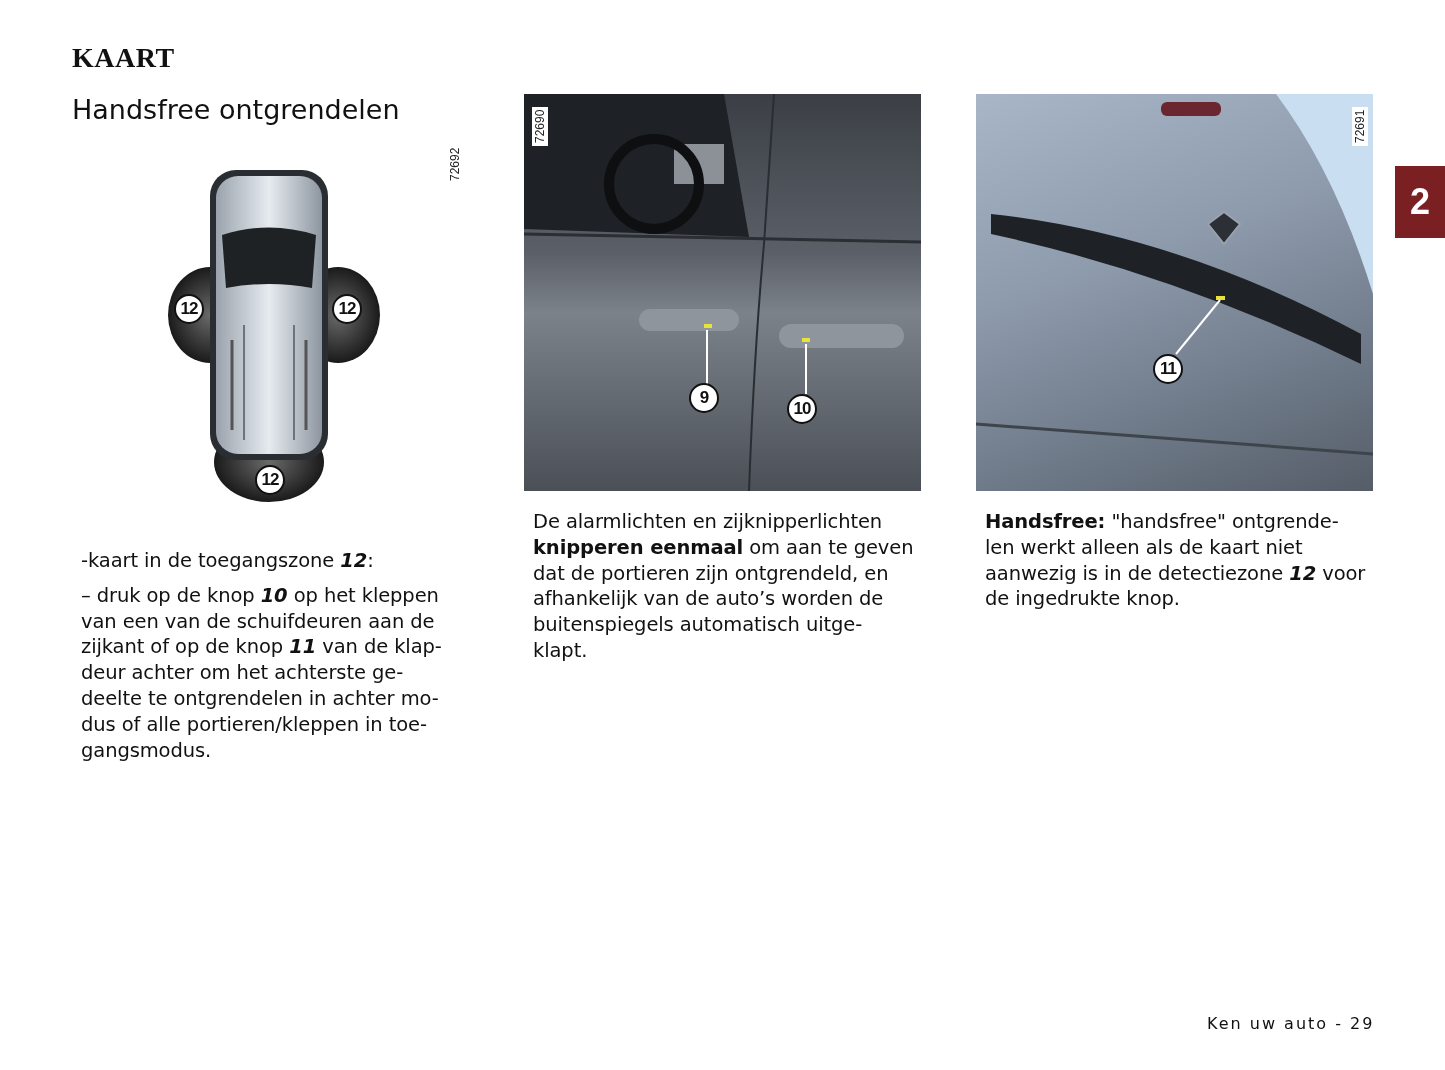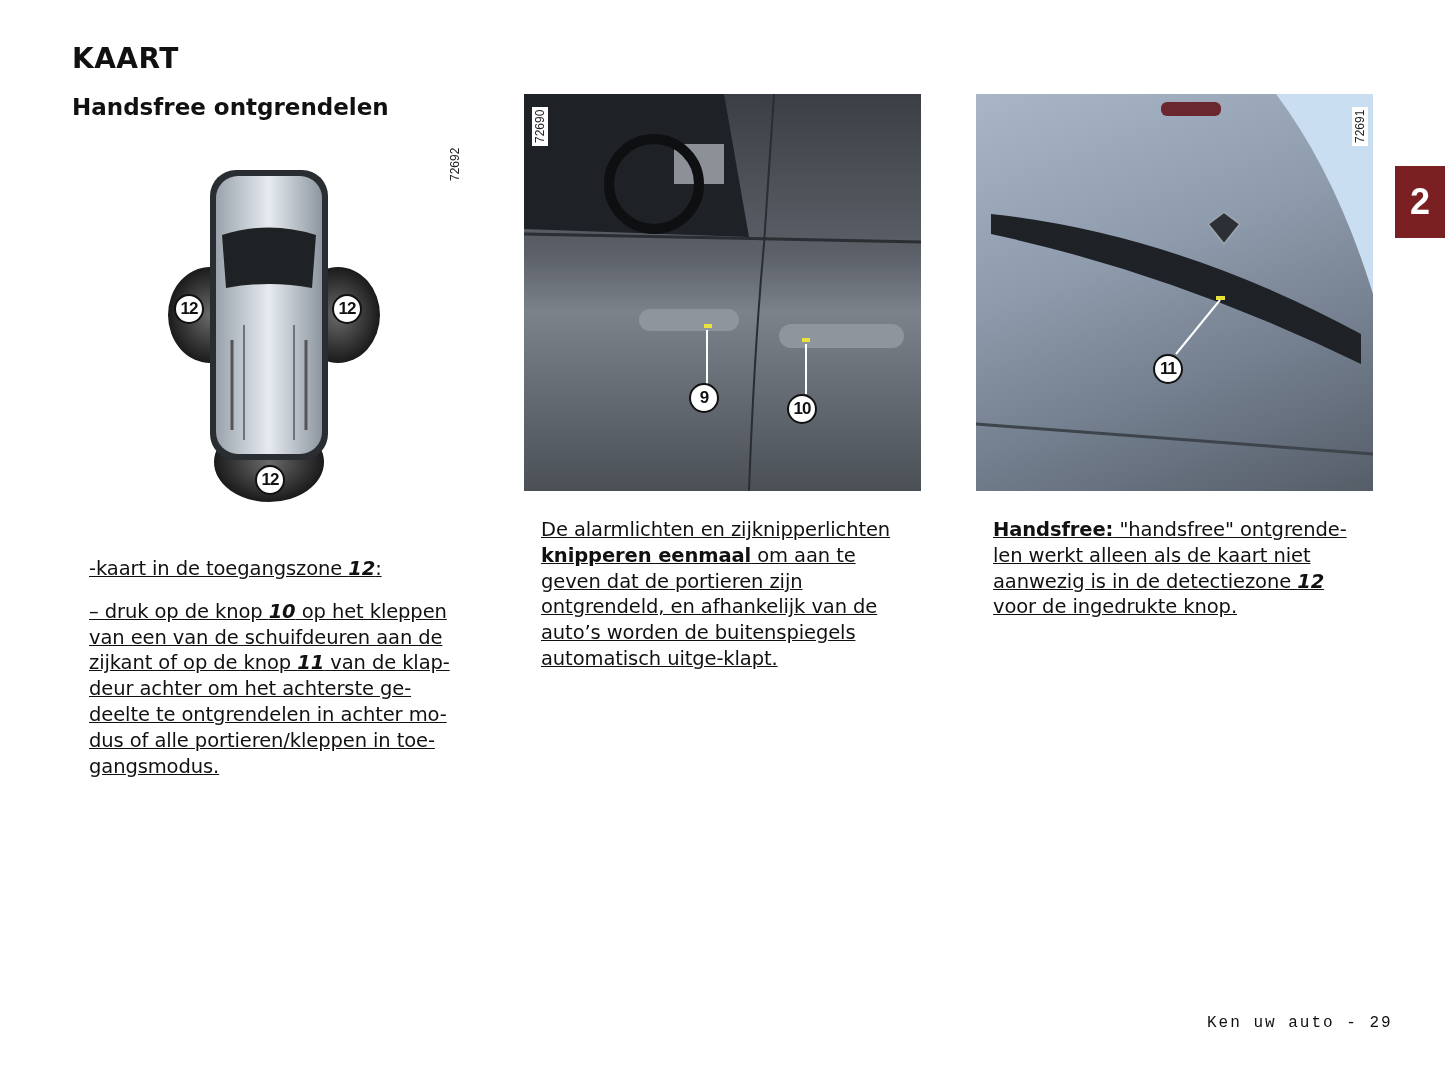--- a/index.html
+++ b/index.html
@@ -1,40 +1,40 @@
 <!DOCTYPE html>
 <html><head>
 <meta charset="utf-8">
 <style>
   html, body { margin:0; padding:0; background:#ffffff; }
   body { width:1445px; height:1070px; position:relative; overflow:hidden;
          font-family:"DejaVu Sans", "Liberation Sans", sans-serif; color:#111; }
   .abs { position:absolute; }
-  .title { left:72px; top:42px; font-size:28px; font-weight:bold; letter-spacing:0.5px; }
-  .subtitle { left:72px; top:94px; font-size:23px; font-weight:bold; }
+  .title { left:72px; top:42px; font-size:28px; font-weight:bold; letter-spacing:0.5px;font-family:Liberation Serif, serif; }
+  .subtitle { left:72px; top:94px; font-size:27px; font-weight:normal; }
   .body-text { font-size:19.5px; line-height:25.8px; letter-spacing:-0.1px; }
   .body-text b, .body-text .num { font-weight:bold; }
   .body-text .num { font-style:italic; }
   .col1 { left:72px; top:539px; width:400px; }
   .col2 { left:524px; top:500px; width:400px; }
   .col3 { left:976px; top:500px; width:400px; }
-  .col1 p, .col2 p, .col3 p { margin:17px;text-decoration:underline; }
+  .col1 p, .col2 p, .col3 p { margin:9px; }
   .col1 p.intro { margin-bottom:6px; }
   .ref { font-size:12px; font-family:"Liberation Sans", sans-serif; color:#222;
          transform:rotate(-90deg); transform-origin:left top; background:#fff; padding:1px 3px; }
   .photo { overflow:hidden; }
   .callout { position:absolute; width:30px; height:30px; border-radius:50%;
              background:#fff; border:2.5px solid #111; box-sizing:border-box;
              display:flex; align-items:center; justify-content:center;
              font-weight:bold; font-size:17px; color:#111;
              font-family:"Liberation Sans", sans-serif; letter-spacing:-1px; }
   .chapter-tab { left:1395px; top:166px; width:50px; height:72px; background:#7a1f22;
                  color:#fff; font-size:36px; font-weight:bold; display:flex;
                  align-items:center; justify-content:center; font-family:"Liberation Sans", sans-serif; }
-  .footer { left:1207px; top:1014px; font-size:16px; letter-spacing:2px;font-family:Liberation Mono, monospace; }
+  .footer { left:1207px; top:1014px; font-size:16px; letter-spacing:2px; }
 </style>
 </head>
 <body>
 
 <div class="abs title">KAART</div>
 <div class="abs subtitle">Handsfree ontgrendelen</div>
 
 <div class="abs" style="left:160px;top:140px;width:320px;height:370px;">
   <svg width="320" height="370" viewBox="0 0 320 370">
     <defs>

